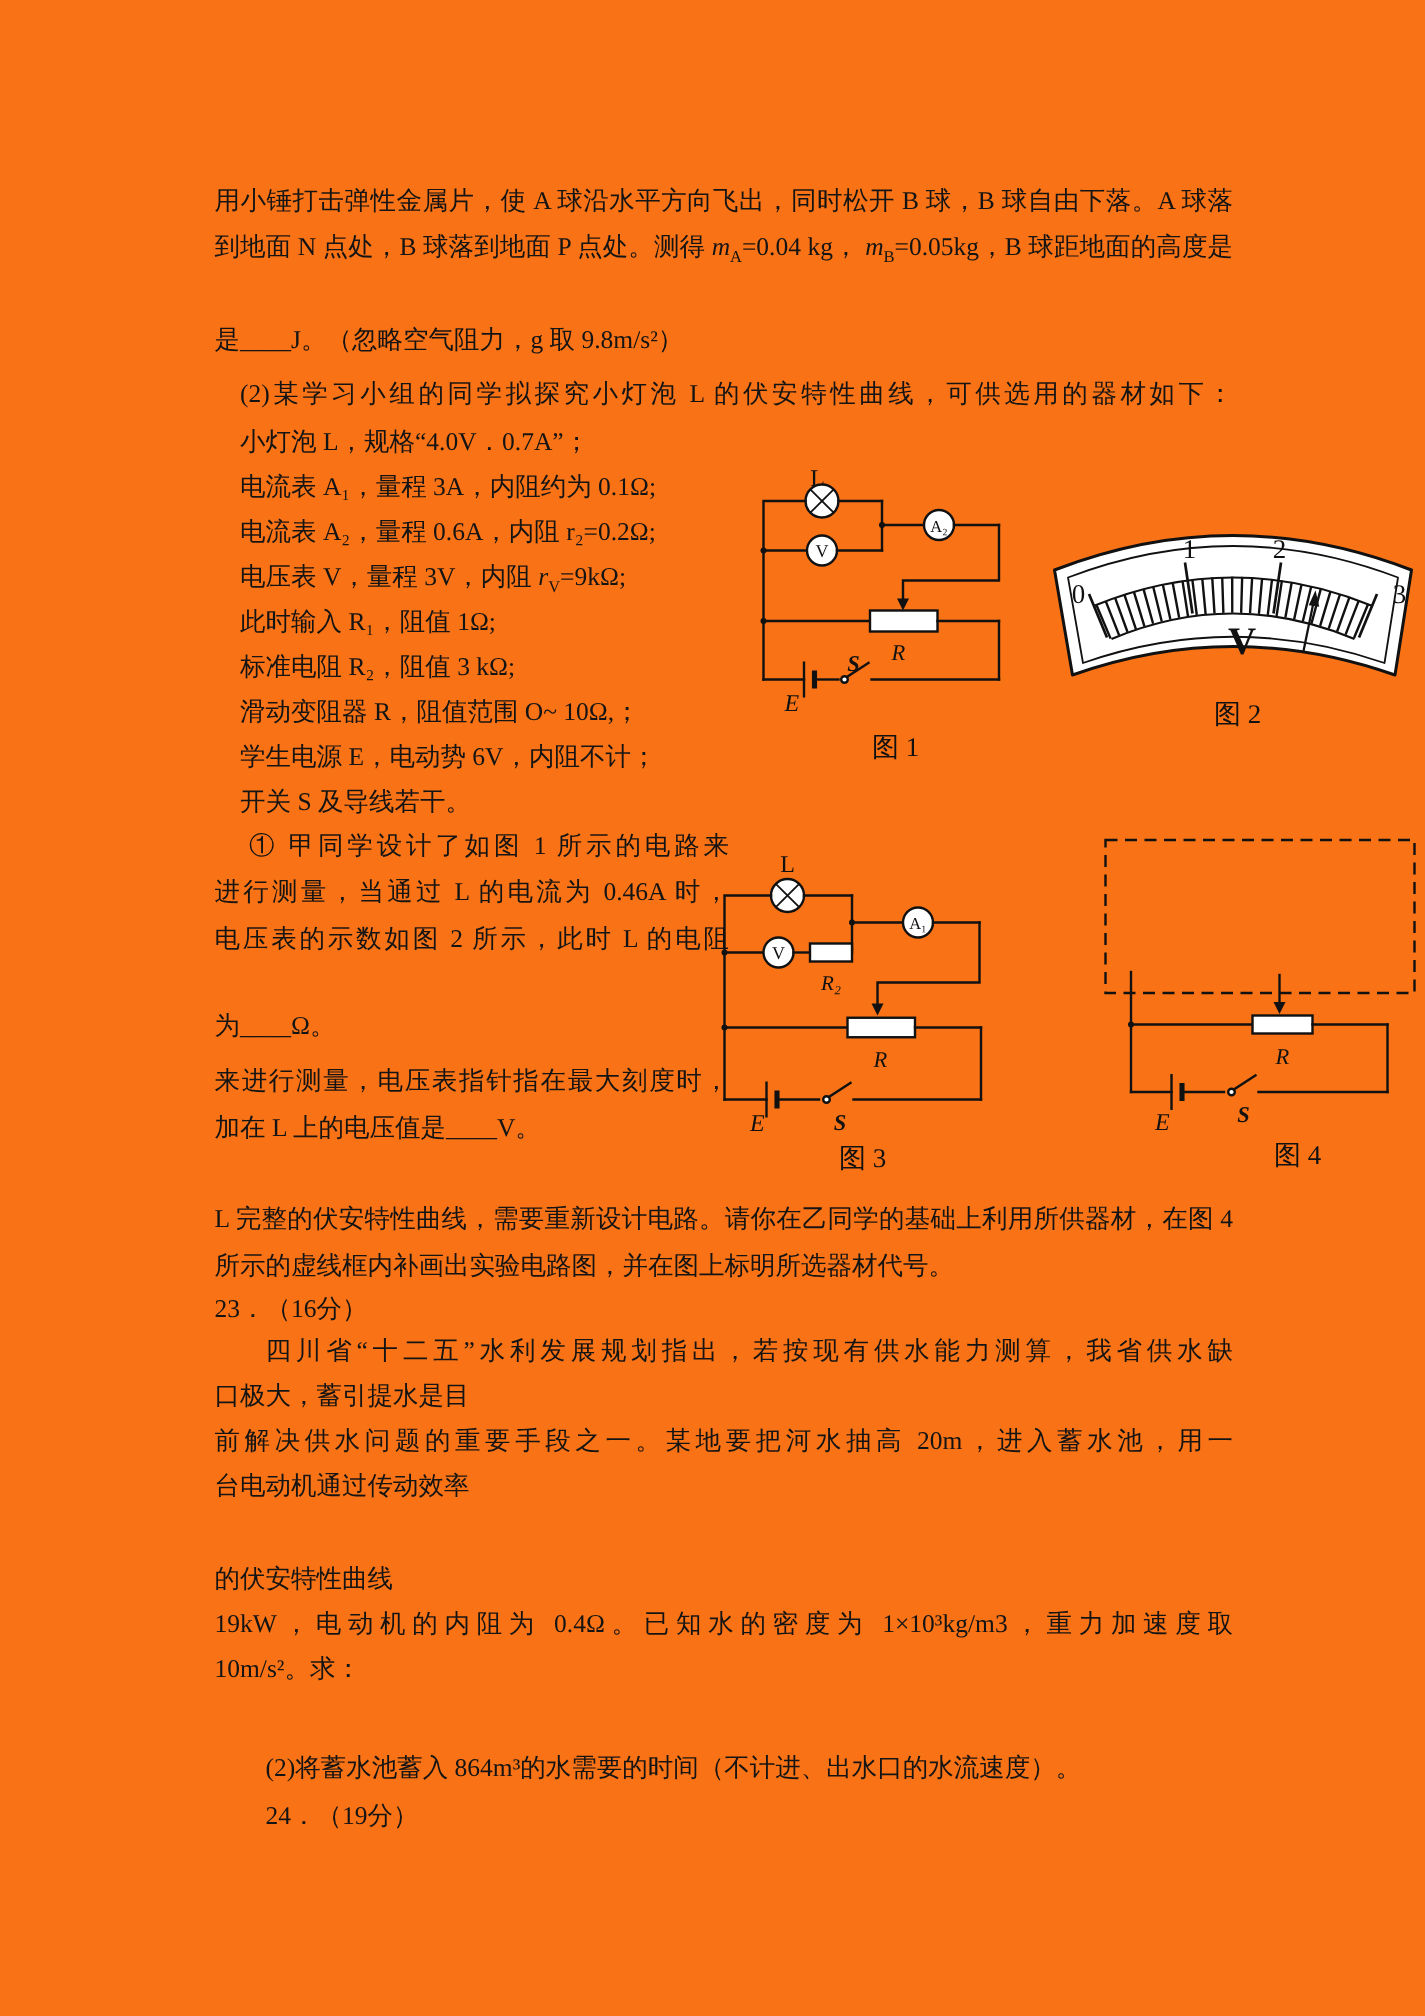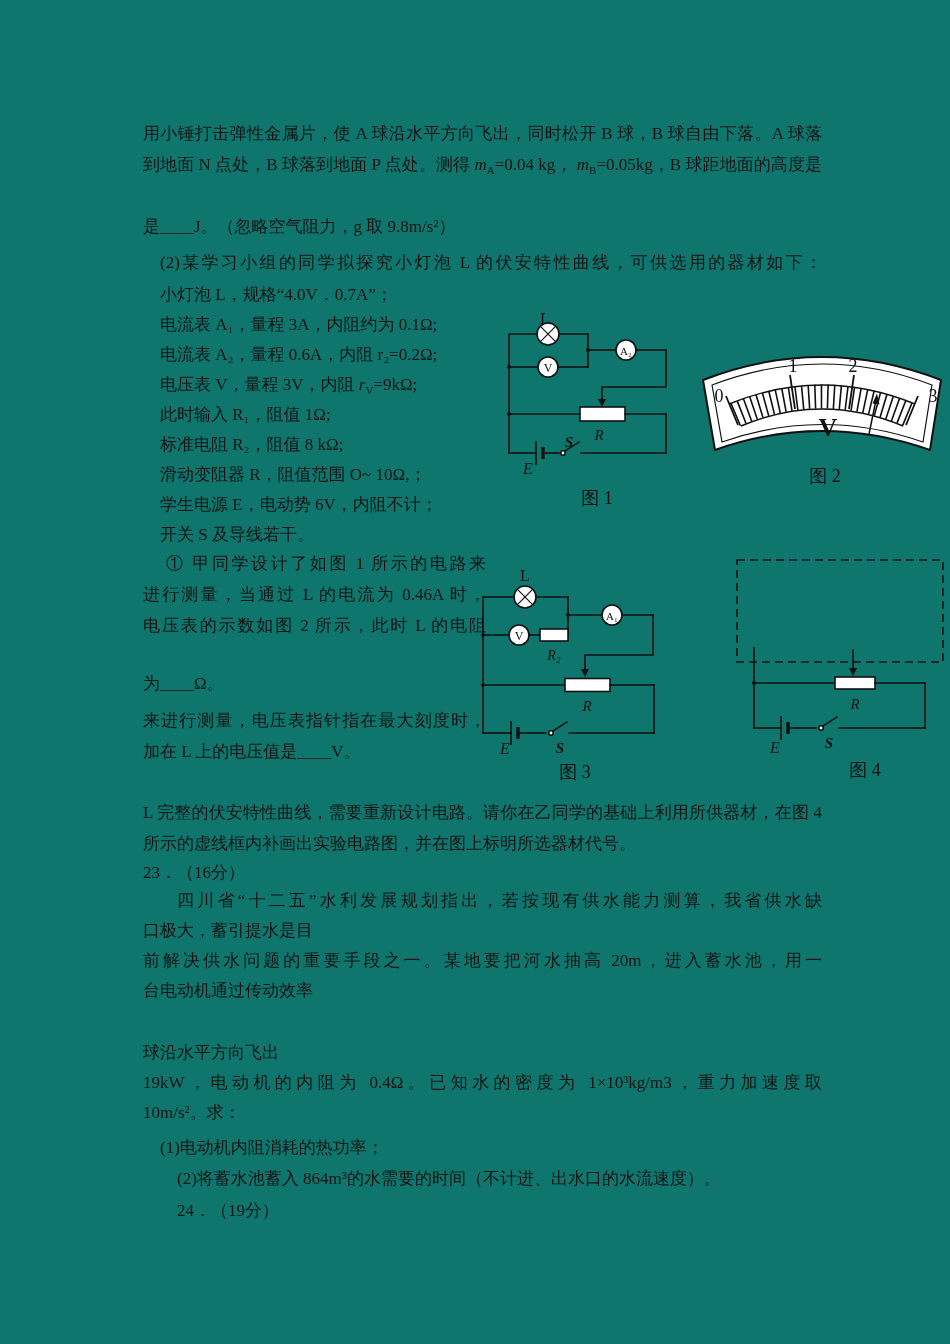--- a/index.html
+++ b/index.html
@@ -1,18 +1,18 @@
 <!DOCTYPE html>
 <html><head>
 <meta charset="utf-8">
 <style>
   html,body{margin:0;padding:0;background:#e8e8e8;}
   .page{
     position:relative;width:950px;height:1344px;margin:0 auto;
-    background:#0f766e;color:#141414;
+    background:#f97316;color:#141414;
     font-family:"Liberation Serif","DejaVu Serif",serif;
     overflow:hidden;
   }
   .ln{
     position:absolute;font-size:17px;line-height:24px;
     white-space:normal;color:#141414;
   }
   .fill{text-align:justify;text-align-last:justify;}
   .ln i{font-style:italic;}
   .ln sub{font-size:11px;}
@@ -40,43 +40,42 @@
   <div class="ln fill" style="left:143px;top:122px;width:679px">用小锤打击弹性金属片，使 A 球沿水平方向飞出，同时松开 B 球，B 球自由下落。A 球落</div>
   <div class="ln fill" style="left:143px;top:153px;width:679px">到地面 N 点处，B 球落到地面 P 点处。测得 <i>m</i><sub>A</sub>=0.04 kg， <i>m</i><sub>B</sub>=0.05kg，B 球距地面的高度是</div>
   <div class="ln" style="left:143px;top:215px">是____J。（忽略空气阻力，g 取 9.8m/s²）</div>
 
   <div class="ln fill" style="left:160px;top:251px;width:662px">(2)某学习小组的同学拟探究小灯泡 L 的伏安特性曲线，可供选用的器材如下：</div>
   <div class="ln" style="left:160px;top:283px">小灯泡 L，规格“4.0V．0.7A”；</div>
   <div class="ln" style="left:160px;top:313px">电流表 A₁，量程 3A，内阻约为 0.1Ω;</div>
   <div class="ln" style="left:160px;top:343px">电流表 A₂，量程 0.6A，内阻 r₂=0.2Ω;</div>
   <div class="ln" style="left:160px;top:373px">电压表 V，量程 3V，内阻 <i>r</i><sub>V</sub>=9kΩ;</div>
   <div class="ln" style="left:160px;top:403px">此时输入 R₁，阻值 1Ω;</div>
-  <div class="ln" style="left:160px;top:433px">标准电阻 R₂，阻值 8 kΩ;</div>
+  <div class="ln" style="left:160px;top:433px">标准电阻 R₂，阻值 3 kΩ;</div>
   <div class="ln" style="left:160px;top:463px">滑动变阻器 R，阻值范围 O~ 10Ω,；</div>
   <div class="ln" style="left:160px;top:493px">学生电源 E，电动势 6V，内阻不计；</div>
   <div class="ln" style="left:160px;top:523px">开关 S 及导线若干。</div>
 
   <div class="ln fill" style="left:166px;top:552px;width:320px">① 甲同学设计了如图 1 所示的电路来</div>
   <div class="ln fill" style="left:143px;top:583px;width:343px">进行测量，当通过 L 的电流为 0.46A 时，</div>
   <div class="ln fill" style="left:143px;top:614px;width:343px">电压表的示数如图 2 所示，此时 L 的电阻</div>
   <div class="ln" style="left:143px;top:672px">为____Ω。</div>
   <div class="ln fill" style="left:143px;top:709px;width:343px">来进行测量，电压表指针指在最大刻度时，</div>
   <div class="ln" style="left:143px;top:740px">加在 L 上的电压值是____V。</div>
   <div class="ln fill" style="left:143px;top:801px;width:679px">L 完整的伏安特性曲线，需要重新设计电路。请你在乙同学的基础上利用所供器材，在图 4</div>
   <div class="ln" style="left:143px;top:832px">所示的虚线框内补画出实验电路图，并在图上标明所选器材代号。</div>
 
   <div class="ln" style="left:143px;top:861px">23．（16分）</div>
   <div class="ln fill" style="left:177px;top:889px;width:645px">四川省“十二五”水利发展规划指出，若按现有供水能力测算，我省供水缺</div>
   <div class="ln" style="left:143px;top:919px">口极大，蓄引提水是目</div>
   <div class="ln fill" style="left:143px;top:949px;width:679px">前解决供水问题的重要手段之一。某地要把河水抽高 20m，进入蓄水池，用一</div>
   <div class="ln" style="left:143px;top:979px">台电动机通过传动效率</div>
-  <div class="ln" style="left:143px;top:1041px">球沿水平方向飞出</div>
+  <div class="ln" style="left:143px;top:1041px">的伏安特性曲线</div>
   <div class="ln fill" style="left:143px;top:1071px;width:679px">19kW，电动机的内阻为 0.4Ω。已知水的密度为 1×10³kg/m3，重力加速度取</div>
   <div class="ln" style="left:143px;top:1101px">10m/s²。求：</div>
-  <div class="ln" style="left:160px;top:1136px">(1)电动机内阻消耗的热功率；</div>
   <div class="ln" style="left:177px;top:1167px">(2)将蓄水池蓄入 864m³的水需要的时间（不计进、出水口的水流速度）。</div>
   <div class="ln" style="left:177px;top:1199px">24．（19分）</div>
 
   <svg class="fig" style="left:485px;top:300px" width="200" height="215" viewBox="0 0 200 215">
     <text x="60" y="24" text-anchor="middle" font-size="16">L</text>
     <circle cx="63" cy="34" r="11" class="comp"></circle>
     <line x1="55.2" y1="26.2" x2="70.8" y2="41.8" class="thin"></line>
     <line x1="55.2" y1="41.8" x2="70.8" y2="26.2" class="thin"></line>
     <polyline points="52,34 24,34 24,153" class="wire"></polyline>
     <line x1="74" y1="34" x2="103" y2="34" class="wire"></line>

